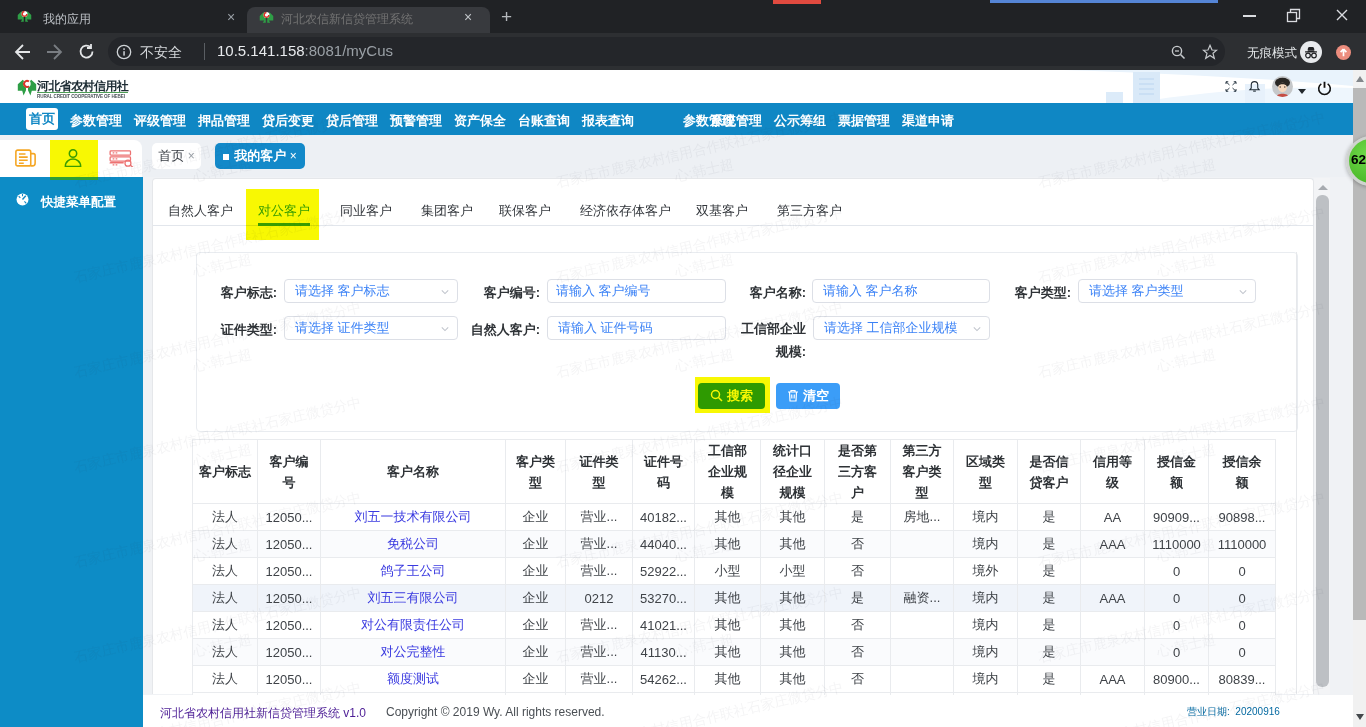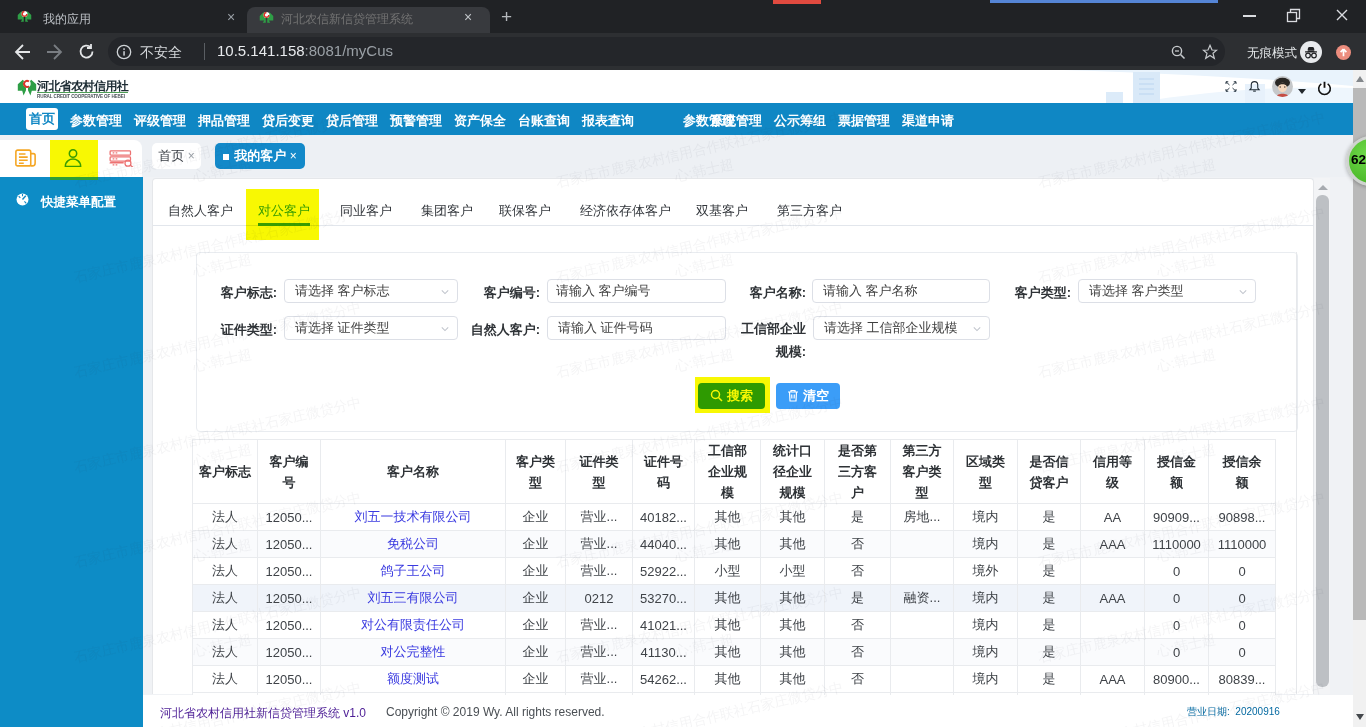--- a/index.html
+++ b/index.html
@@ -25,21 +25,21 @@
 #card{left:152px;top:178px;width:1162px;height:516px;background:#fff;border:1px solid #e5e7ea;border-bottom:none;border-radius:4px 4px 0 0;}
 #innersb{left:1314px;top:178px;width:16px;height:516px;background:#f3f4f6;}
 #footer{left:143px;top:695px;width:1210px;height:32px;background:#fff;}
 
 .ptab{top:143px;height:26px;border-radius:5px;font-size:13px;}
 
 .ctab{top:202px;font-size:13px;color:#33373c;white-space:nowrap;}
 
 #formpanel{left:196px;top:252px;width:1102px;height:180px;border:1px solid #e9ecf0;border-radius:4px;background:#fff;}
 .flabel{font-size:13px;font-weight:bold;color:#2f3337;text-align:right;white-space:nowrap;}
-.field{height:24px;border:1px solid #dcdfe6;border-radius:4px;background:#fff;font-size:13px;color:#404040;line-height:22px;padding-left:10px;white-space:nowrap;}
+.field{height:24px;border:1px solid #dcdfe6;border-radius:4px;background:#fff;font-size:13px;color:#3b82f6;line-height:22px;padding-left:10px;white-space:nowrap;}
 .field .arr{position:absolute;right:8px;top:8px;width:8px;height:8px;}
 
 #tablewrap{left:192px;top:439px;width:1105px;height:256px;overflow:hidden;}
 table{border-collapse:collapse;table-layout:fixed;background:#fff;width:1084px;}
 td,th{border:1px solid #e9ebee;font-size:13px;color:#3f4348;text-align:center;overflow:hidden;white-space:nowrap;}
 th{font-weight:bold;color:#2e3236;line-height:21px;background:#fff;}
 td{height:27px;}
 a.lnk{color:#3a3ae0;text-decoration:none;}
 
 #wmlayer{position:absolute;left:0;top:70px;width:1353px;height:657px;overflow:hidden;pointer-events:none;}

